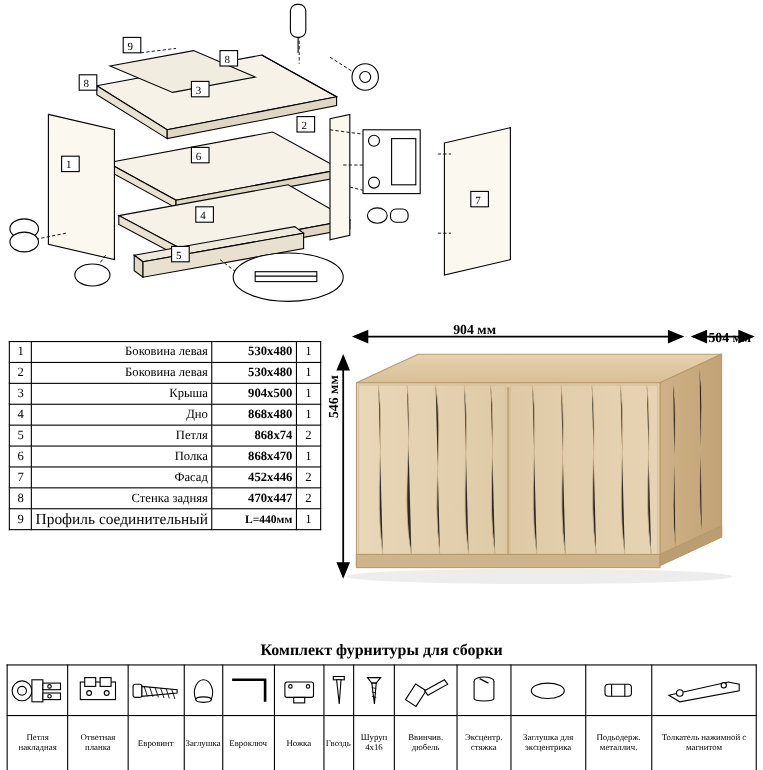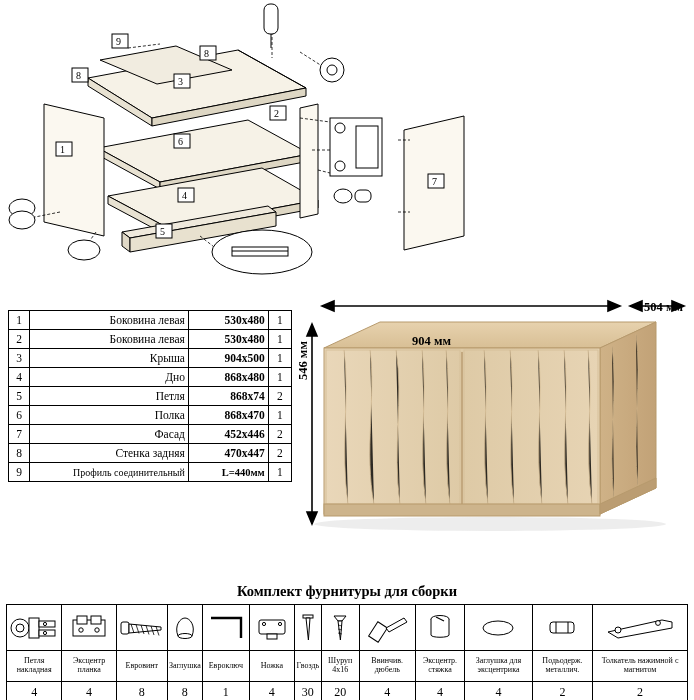--- a/index.html
+++ b/index.html
@@ -11,35 +11,35 @@
   #assembly svg{display:block;}
 
   
   #parts-table{position:absolute;left:8px;top:310px;width:284px;border-collapse:collapse;font-size:11.5px;}
   #parts-table td{border:1px solid #000;padding:1px 3px;height:16px;line-height:15px;}
   #parts-table td.num{width:14px;text-align:center;}
   #parts-table td.nm{width:150px;text-align:right;white-space:nowrap;}
   #parts-table td.dim{width:72px;text-align:right;font-weight:bold;}
   #parts-table td.qt{width:16px;text-align:center;}
   #parts-table td.dim.small{font-weight:bold;font-size:10.5px;}
-  #parts-table tr:nth-child(9) td.nm{font-size:10px;}
+  #parts-table tr:nth-child(9) td.nm{font-size:14px;}
 
   
   #cab{position:absolute;left:300px;top:288px;width:390px;height:255px;}
   .dimlabel{position:absolute;font-size:12.5px;font-weight:bold;font-family:"Liberation Serif",serif;}
-  #w-label{left:412px;top:293px;margin-top:41px;}
+  #w-label{left:412px;top:293px;}
   #d-label{left:644px;top:300px;}
   #h-label{left:296px;top:380px;transform:rotate(-90deg);transform-origin:left top;}
 
   
   #hw-title{position:absolute;left:0;top:583px;width:694px;text-align:center;font-size:14.5px;font-weight:bold;}
   #hw-table{position:absolute;left:6px;top:604px;width:682px;border-collapse:collapse;}
   #hw-table td{border:1px solid #000;text-align:center;vertical-align:middle;}
   #hw-table tr.icons td{height:45px;padding:0;}
-  #hw-table tr.names td{height:26px;font-size:8px;line-height:8.6px;padding:2px 1px;}
+  #hw-table tr.names td{height:26px;font-size:8px;line-height:8.6px;padding:12px 1px;}
   #hw-table tr.qty td{height:18px;font-size:12px;}
   .hwicon{display:block;margin:0 auto;}
 </style>
 </head>
 <body>
 
 <div class="root">
 
   <div id="assembly">
     <svg width="694" height="282" viewBox="0 0 694 282" xmlns="http://www.w3.org/2000/svg">
@@ -380,21 +380,21 @@
             <g fill="#fff" stroke="#000" stroke-width="1">
               <path d="M6,24 L60,12 L70,14 L70,20 L16,30 Z"></path>
               <circle cx="16" cy="22" r="3"></circle>
               <circle cx="56" cy="15" r="2.4"></circle>
             </g>
           </svg>
         </td>
       </tr>
       <tr class="names">
         <td>Петля накладная</td>
-        <td>Эксцентр планка</td>
+        <td>Ответная планка</td>
         <td>Евровинт</td>
         <td>Заглушка</td>
         <td>Евроключ</td>
         <td>Ножка</td>
         <td>Гвоздь</td>
         <td>Шуруп 4х16</td>
         <td>Ввинчив. дюбель</td>
         <td>Эксцентр. стяжка</td>
         <td>Заглушка для эксцентрика</td>
         <td>Подьодерж. металлич.</td>

